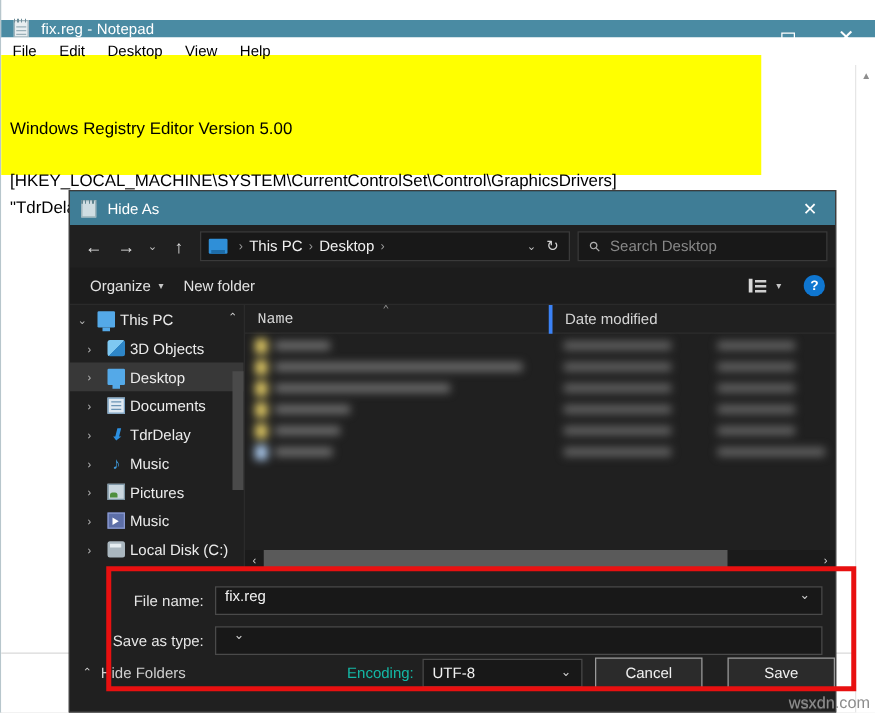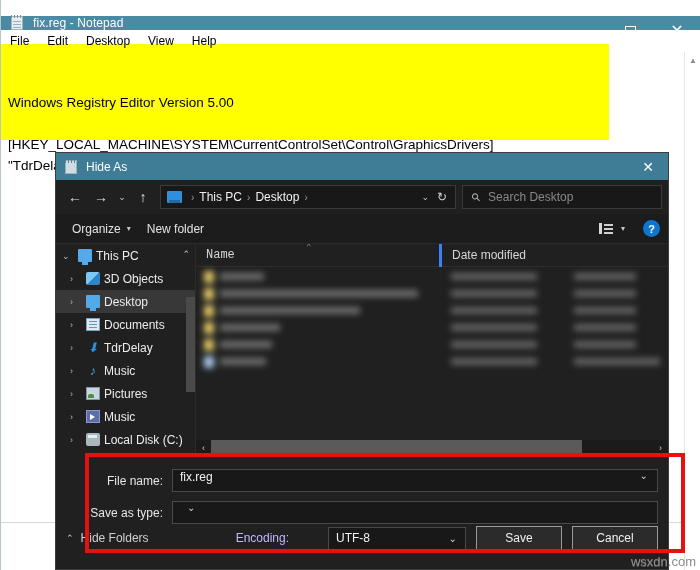--- a/index.html
+++ b/index.html
@@ -304,25 +304,25 @@
   .sa-footer {
     position: absolute; left: 0; bottom: 0; width: 612px; height: 42px;
     display: flex; align-items: center;
   }
   .hide-folders {
     display: flex; align-items: center; color: #d0d0d0; font-size: 12px;
     margin-left: 10px;
   }
   .hf-caret { font-size: 9px; margin-right: 7px; color: #cfcfcf; }
   .foot-spacer { flex: 1; }
-  .enc-label { color: #c4b5fd; font-size: 12px; margin-right: 7px; }
+  .enc-label { color: #14b8a6; font-size: 12px; margin-right: 7px; }
   .enc-select {
-    width: 138px; height: 23px; background: #181818;
+    width: 128px; height: 23px; background: #181818;
     border: 1px solid #4a4a4a; display: flex; align-items: center;
-    padding: 0 2px 0 7px; color: #f2f2f2; font-size: 12px; margin-left: 32px;
+    padding: 0 2px 0 7px; color: #f2f2f2; font-size: 12px;
   }
   .enc-select .val { flex: 1; }
   .enc-select .dd { color: #cfcfcf; font-size: 10px; padding: 0 6px; }
   .btn {
     width: 86px; height: 25px; margin-left: 10px;
     background: #2b2b2b; border: 1px solid #9a9a9a;
     color: #f0f0f0; font-size: 12px;
     display: flex; align-items: center; justify-content: center;
   }
   .btn.cancel { margin-right: 10px; }
@@ -600,20 +600,20 @@
       <div class="hide-folders">
         <span class="hf-caret">⌃</span>
         <span>Hide Folders</span>
       </div>
       <div class="foot-spacer"></div>
       <div class="enc-label">Encoding:</div>
       <div class="enc-select">
         <span class="val">UTF-8</span>
         <span class="dd">⌄</span>
       </div>
+      <div class="btn cancel">Cancel</div>
       <div class="btn">Save</div>
-      <div class="btn cancel">Cancel</div>
     </div>
   </div>
 </div>
 
 <div id="redbox"></div>
 <div id="watermark">wsxdn.com</div>
 
 </body></html>

